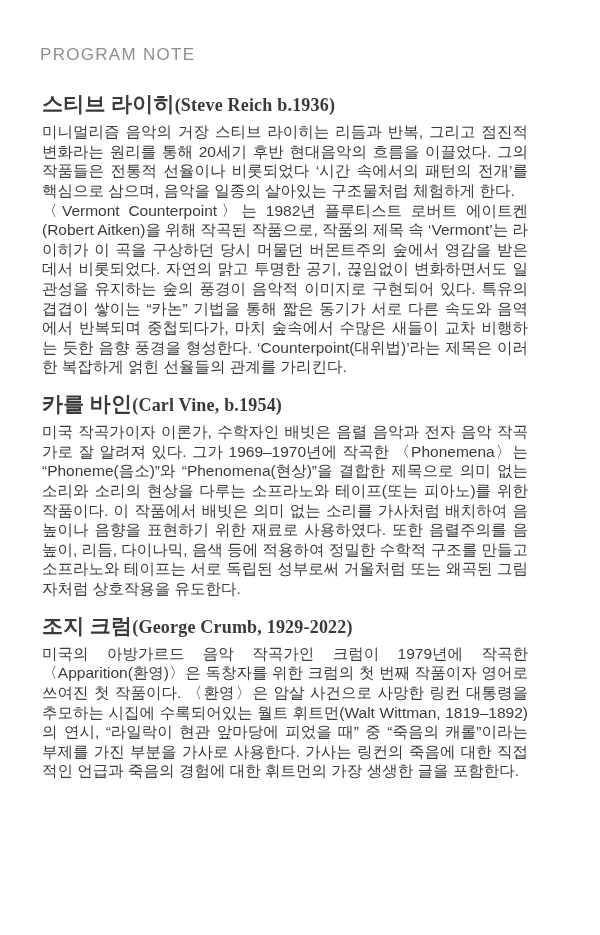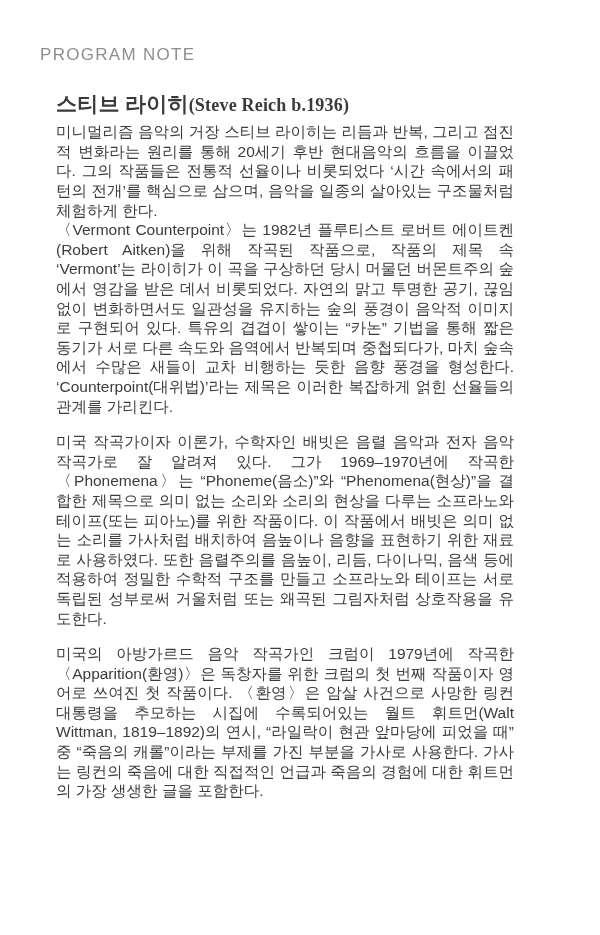--- a/index.html
+++ b/index.html
@@ -21,21 +21,21 @@
     background: #ffffff;
   }
   .kicker {
     font-family: "Liberation Sans", sans-serif;
     font-size: 17px;
     font-weight: 400;
     color: #8e8e8e;
     letter-spacing: 1.3px;
     margin: 0 0 26px 0;
   }
-  section { margin: 16px; }
+  section { margin: 2px; }
   h2.section-title {
     font-family: "Liberation Serif", "DejaVu Serif", serif;
     font-weight: 700;
     color: #3a3a3a;
     font-size: 21px;
     line-height: 1.25;
     margin: 14px 0 5px 0;
     letter-spacing: 0.2px;
   }
   section:first-of-type h2.section-title { margin-top: 0; }
@@ -63,24 +63,26 @@
 
   <div class="kicker">PROGRAM NOTE</div>
 
   <section>
     <h2 class="section-title"><span class="t-ko">스티브 라이히</span><span class="t-en">(Steve Reich b.1936)</span></h2>
     <p class="body-para">미니멀리즘 음악의 거장 스티브 라이히는 리듬과 반복, 그리고 점진적 변화라는 원리를 통해 20세기 후반 현대음악의 흐름을 이끌었다. 그의 작품들은 전통적 선율이나 비롯되었다 ‘시간 속에서의 패턴의 전개’를 핵심으로 삼으며, 음악을 일종의 살아있는 구조물처럼 체험하게 한다.</p>
     <p class="body-para">〈Vermont Counterpoint〉는 1982년 플루티스트 로버트 에이트켄(Robert Aitken)을 위해 작곡된 작품으로, 작품의 제목 속 ‘Vermont’는 라이히가 이 곡을 구상하던 당시 머물던 버몬트주의 숲에서 영감을 받은 데서 비롯되었다. 자연의 맑고 투명한 공기, 끊임없이 변화하면서도 일관성을 유지하는 숲의 풍경이 음악적 이미지로 구현되어 있다. 특유의 겹겹이 쌓이는 “카논” 기법을 통해 짧은 동기가 서로 다른 속도와 음역에서 반복되며 중첩되다가, 마치 숲속에서 수많은 새들이 교차 비행하는 듯한 음향 풍경을 형성한다. ‘Counterpoint(대위법)’라는 제목은 이러한 복잡하게 얽힌 선율들의 관계를 가리킨다.</p>
   </section>
 
   <section>
+    <h2 class="section-title"><span class="t-ko">카를 바인</span><span class="t-en">(Carl Vine, b.1954)</span></h2>
   </section>
 
   <section>
     <p class="body-para">미국 작곡가이자 이론가, 수학자인 배빗은 음렬 음악과 전자 음악 작곡가로 잘 알려져 있다. 그가 1969–1970년에 작곡한 〈Phonemena〉는 “Phoneme(음소)”와 “Phenomena(현상)”을 결합한 제목으로 의미 없는 소리와 소리의 현상을 다루는 소프라노와 테이프(또는 피아노)를 위한 작품이다. 이 작품에서 배빗은 의미 없는 소리를 가사처럼 배치하여 음높이나 음향을 표현하기 위한 재료로 사용하였다. 또한 음렬주의를 음높이, 리듬, 다이나믹, 음색 등에 적용하여 정밀한 수학적 구조를 만들고 소프라노와 테이프는 서로 독립된 성부로써 거울처럼 또는 왜곡된 그림자처럼 상호작용을 유도한다.</p>
   </section>
 
   <section>
+    <h2 class="section-title"><span class="t-ko">조지 크럼</span><span class="t-en">(George Crumb, 1929-2022)</span></h2>
     <p class="body-para">미국의 아방가르드 음악 작곡가인 크럼이 1979년에 작곡한 〈Apparition(환영)〉은 독창자를 위한 크럼의 첫 번째 작품이자 영어로 쓰여진 첫 작품이다. 〈환영〉은 암살 사건으로 사망한 링컨 대통령을 추모하는 시집에 수록되어있는 월트 휘트먼(Walt Wittman, 1819–1892)의 연시, “라일락이 현관 앞마당에 피었을 때” 중 “죽음의 캐롤”이라는 부제를 가진 부분을 가사로 사용한다. 가사는 링컨의 죽음에 대한 직접적인 언급과 죽음의 경험에 대한 휘트먼의 가장 생생한 글을 포함한다.</p>
 
   </section>
 
 </div>
 
 </body></html>

